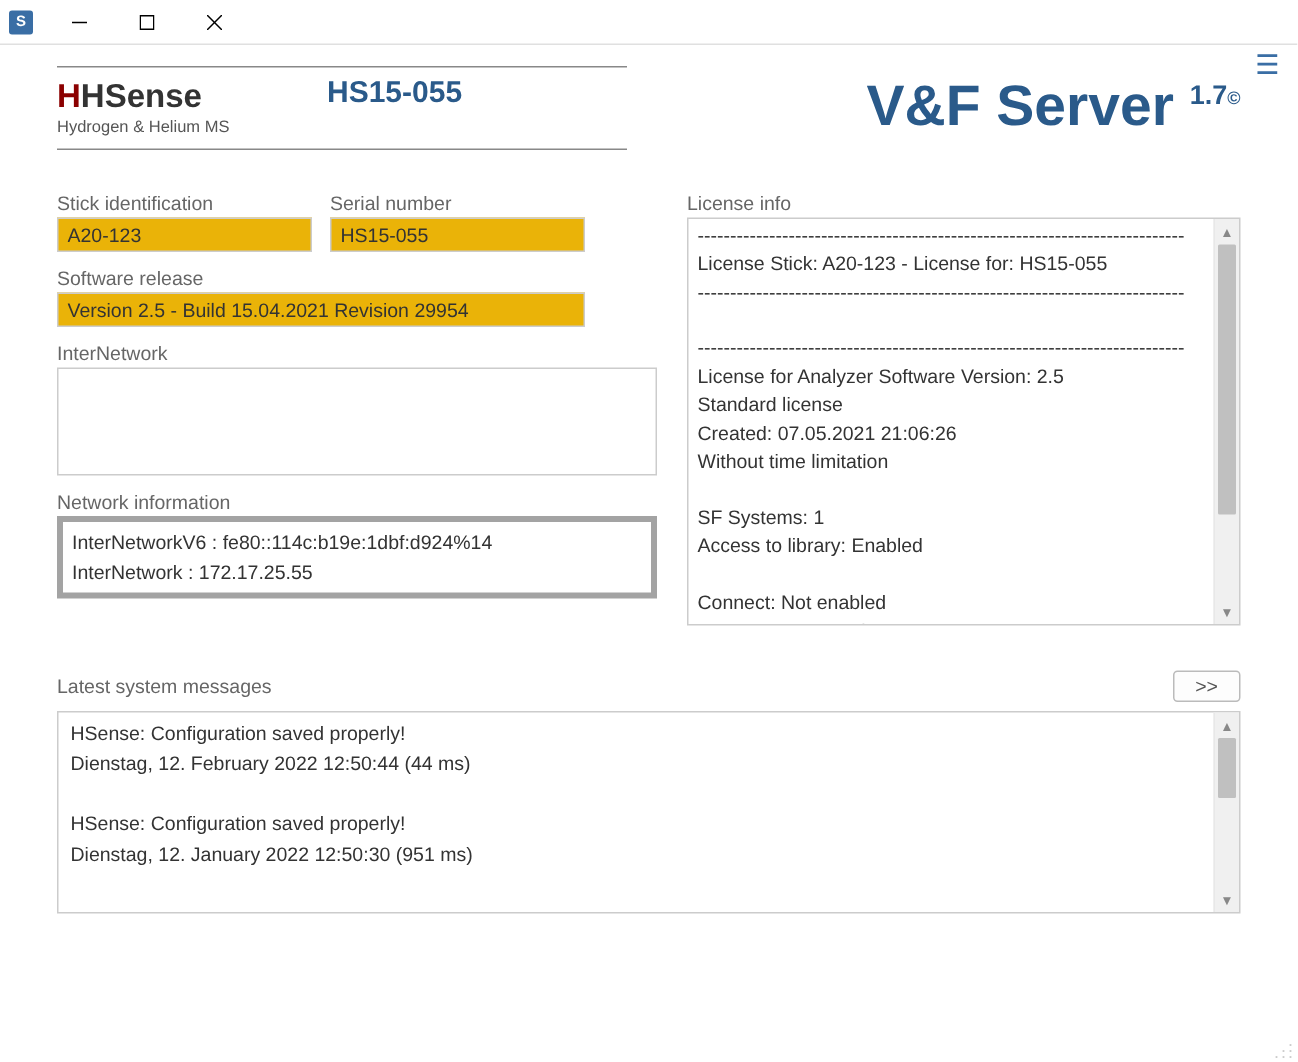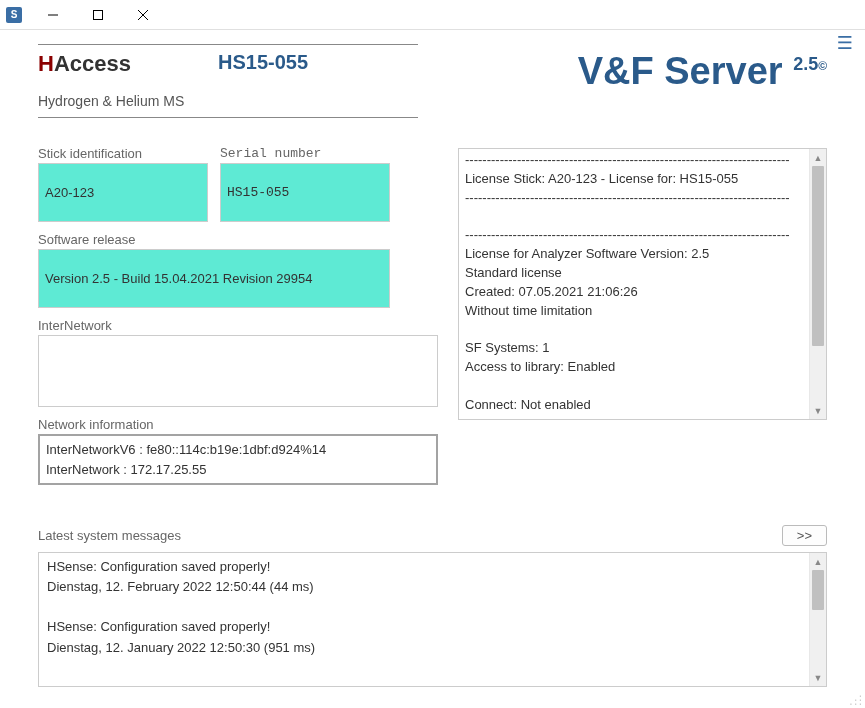--- a/index.html
+++ b/index.html
@@ -66,21 +66,21 @@
       border-top: 1px solid #888;
       border-bottom: 1px solid #888;
       padding: 6px 0 8px 0;
       width: 380px;
       display: flex;
       align-items: flex-start;
     }
     .logo-left { width: 180px; }
     .logo-name { font-size: 22px; font-weight: 600; color: #333; }
     .logo-name .h { color: #8b0000; font-weight: 700; }
-    .logo-sub { font-size: 14px; color: #555; margin-top: 16px; }
+    .logo-sub { font-size: 11px; color: #555; margin-top: 2px; }
     .logo-code { font-size: 20px; font-weight: 700; color: #2a5a8a; }
     .brand {
       color: #2a5a8a;
       font-size: 38px;
       font-weight: 700;
       text-align: right;
       line-height: 1;
       margin-top: 8px;
     }
     .brand-ver {
@@ -97,37 +97,37 @@
       gap: 20px;
       margin-top: 28px;
     }
     .col-left { width: 400px; }
     .col-right { flex: 1; }
     .field-row { display: flex; gap: 12px; }
     .field-group { margin-bottom: 10px; }
     .field-label { color: #666; font-size: 13px; margin-bottom: 2px; }
     .field-input {
       border: 1px solid #ccc;
-      padding: 21px 6px;
-      font-size: 13px;
-      background: #5eead4;
+      padding: 3px 6px;
+      font-size: 13px;
+      background: #eab308;
       width: 100%;
       color: #333;
       font-family: inherit;
     }
     .w-stick { width: 170px; }
-    .w-serial { width: 170px; font-family: Liberation Mono, monospace; }
+    .w-serial { width: 170px; }
     .desc-box {
       border: 1px solid #ccc;
       height: 72px;
       width: 100%;
       margin-top: 2px;
     }
     .net-box {
-      border: 2px solid #a3a3a3;
+      border: 4px solid #a3a3a3;
       padding: 4px 6px;
       width: 100%;
       margin-top: 2px;
       line-height: 1.5;
       font-size: 13px;
       color: #333;
     }
     .license-box {
       border: 1px solid #ccc;
       margin-top: 2px;
@@ -230,28 +230,28 @@
 </div>
 
 <div class="app">
   <div class="hamburger">☰</div>
 
   <div class="content">
 
     <div class="header-row">
       <div class="logo-block">
         <div class="logo-left">
-          <div class="logo-name"><span class="h">H</span><span>Access</span></div>
+          <div class="logo-name"><span class="h">H</span><span>HSense</span></div>
           <div class="logo-sub">Hydrogen &amp; Helium MS</div>
         </div>
         <div class="logo-code">HS15-055</div>
       </div>
       <div class="brand">
         <span>V&amp;F Server</span>
-        <span class="brand-ver">2.5</span><span class="brand-copy">©</span>
+        <span class="brand-ver">1.7</span><span class="brand-copy">©</span>
       </div>
     </div>
 
     <div class="cols">
       <div class="col-left">
 
         <div class="field-row">
           <div class="field-group w-stick">
             <div class="field-label">Stick identification</div>
             <input class="field-input" value="A20-123" style="">
@@ -276,20 +276,21 @@
           <div class="field-label">Network information</div>
           <div class="net-box">
             <div>InterNetworkV6 : fe80::114c:b19e:1dbf:d924%14</div>
             <div>InterNetwork : 172.17.25.55</div>
           </div>
         </div>
 
       </div>
 
       <div class="col-right">
+        <div class="field-label">License info</div>
         <div class="license-box">
           <div class="license-content">---------------------------------------------------------------------------
 License Stick: A20-123 - License for: HS15-055
 ---------------------------------------------------------------------------
 
 ---------------------------------------------------------------------------
 License for Analyzer Software Version: 2.5
 Standard license
 Created: 07.05.2021 21:06:26
 Without time limitation

